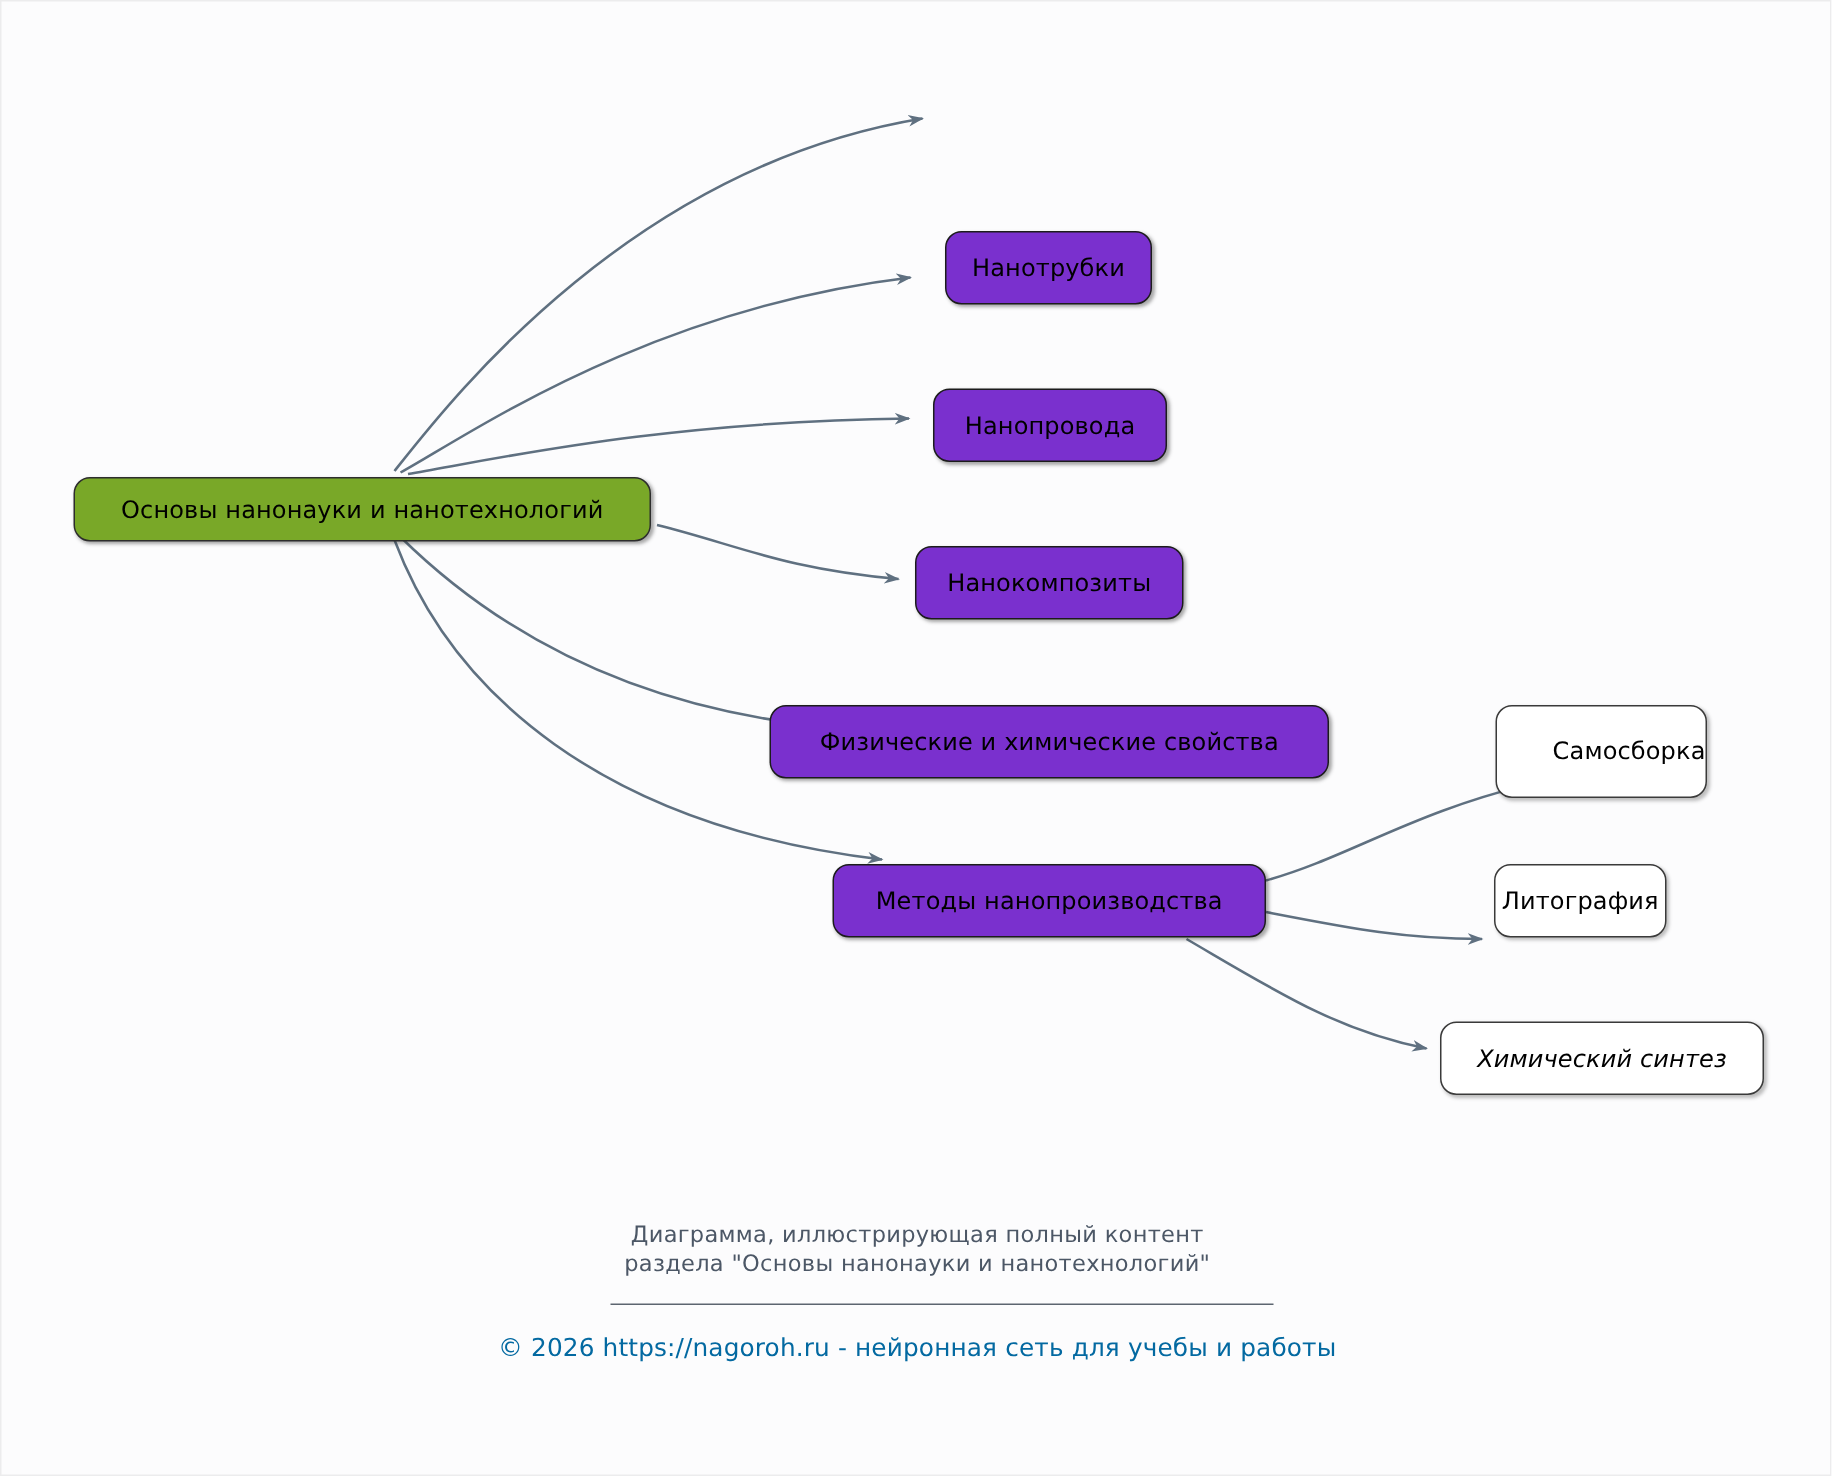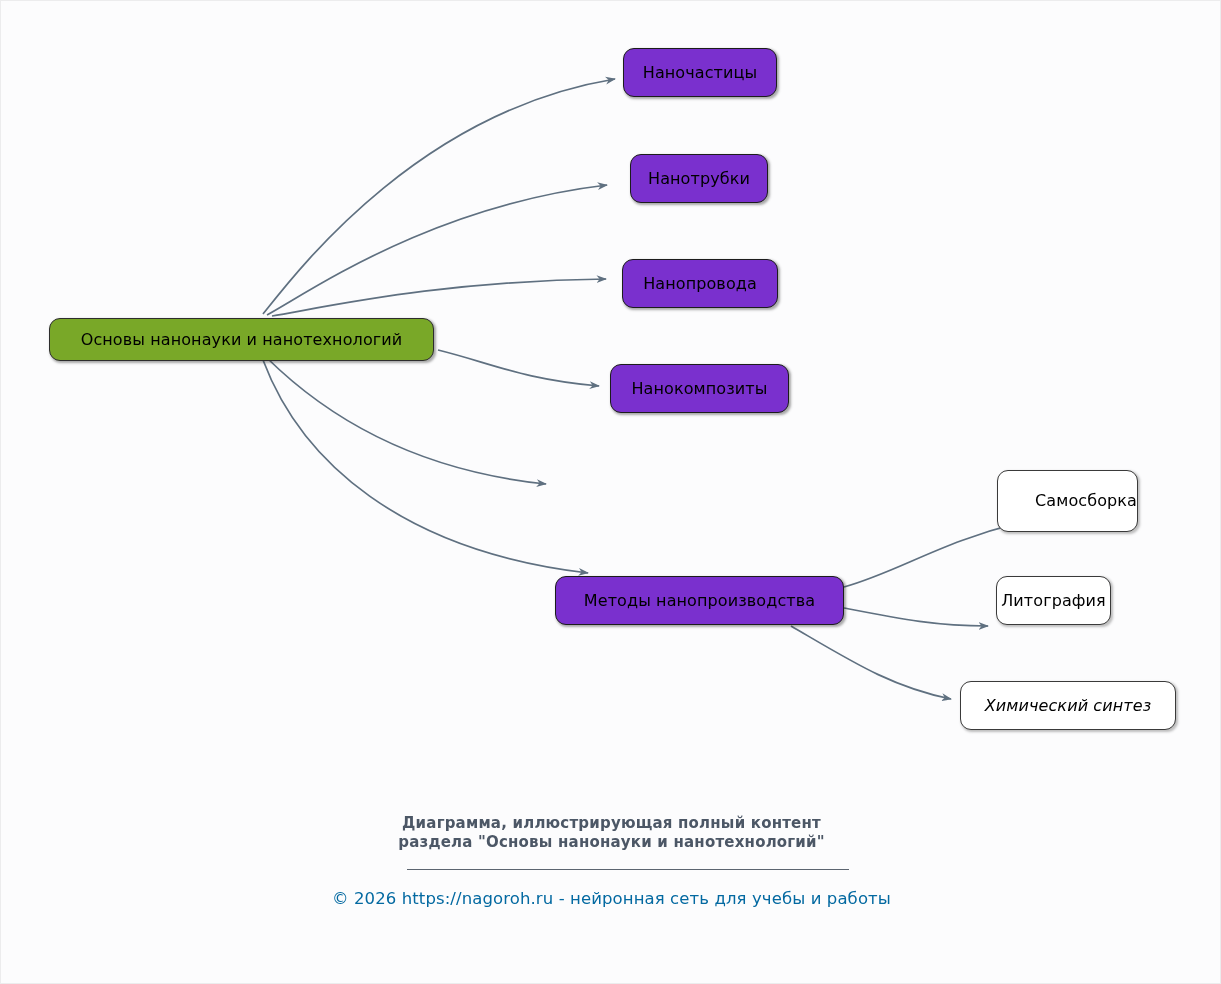--- a/index.html
+++ b/index.html
@@ -65,21 +65,21 @@
     background: #ffffff;
     border: 1.6px solid #3a3a3a;
     box-shadow: 1.5px 1.5px 2.5px rgba(60,60,60,0.33);
   }
   .caption {
     position: absolute;
     left: 0;
     width: 1221px;
     text-align: center;
     font-family: "DejaVu Sans", sans-serif;
-    font-weight: bold;
+    font-weight: normal;
     font-size: 15px;
     line-height: 19px;
     color: #4c5766;
     letter-spacing: 0.2px;
   }
   #caption-block { top: 813px; }
   #caption-line-2 { }
   .divider {
     position: absolute;
     left: 406px;
@@ -124,36 +124,36 @@
         <path d="M843,586 C900,570 940,540 1026,520"></path>
         <path d="M843,607 C900,618 935,625 987,625"></path>
         <path d="M790,625 C850,660 890,686 950,698"></path>
       </g>
     </svg>
 
     <div class="node node-root" style="left:48px; top:317px; width:385px; height:43px;">
       <span>Основы нанонауки и нанотехнологий</span>
     </div>
 
-    <div class="node node-topic" style="left:622px; top:47px; width:154px; height:49px;">
-      <span>Наночастицы</span>
-    </div>
 
     <div class="node node-topic" style="left:629px; top:153px; width:138px; height:49px;">
       <span>Нанотрубки</span>
     </div>
 
     <div class="node node-topic" style="left:621px; top:258px; width:156px; height:49px;">
       <span>Нанопровода</span>
     </div>
 
     <div class="node node-topic" style="left:609px; top:363px; width:179px; height:49px;">
       <span>Нанокомпозиты</span>
     </div>
 
+    <div class="node node-topic" style="left:512px; top:469px; width:373px; height:49px;">
+      <span>Физические и химические свойства</span>
+    </div>
 
     <div class="node node-topic" style="left:554px; top:575px; width:289px; height:49px;">
       <span>Методы нанопроизводства</span>
     </div>
 
     <div class="node node-leaf" style="left:996px; top:469px; width:141px; height:62px;justify-content:flex-end;">
       <span>Самосборка</span>
     </div>
 
     <div class="node node-leaf" style="left:995px; top:575px; width:115px; height:49px;">

